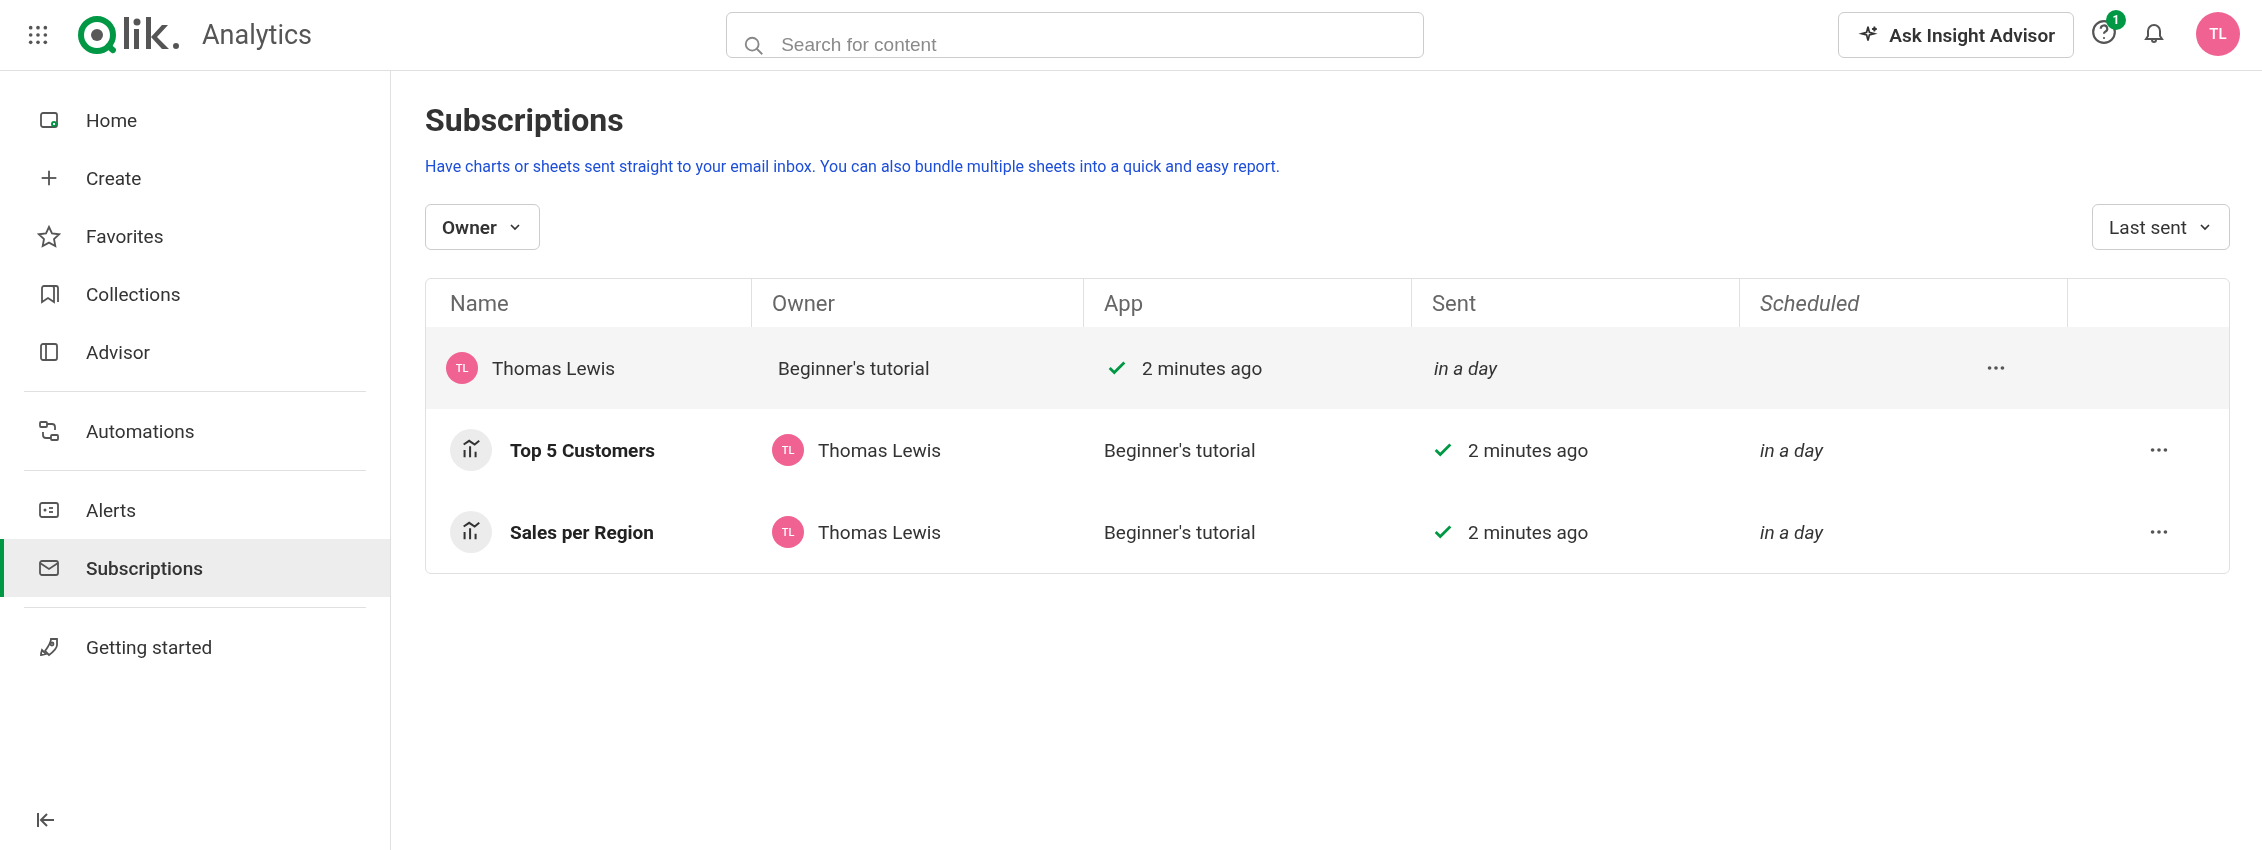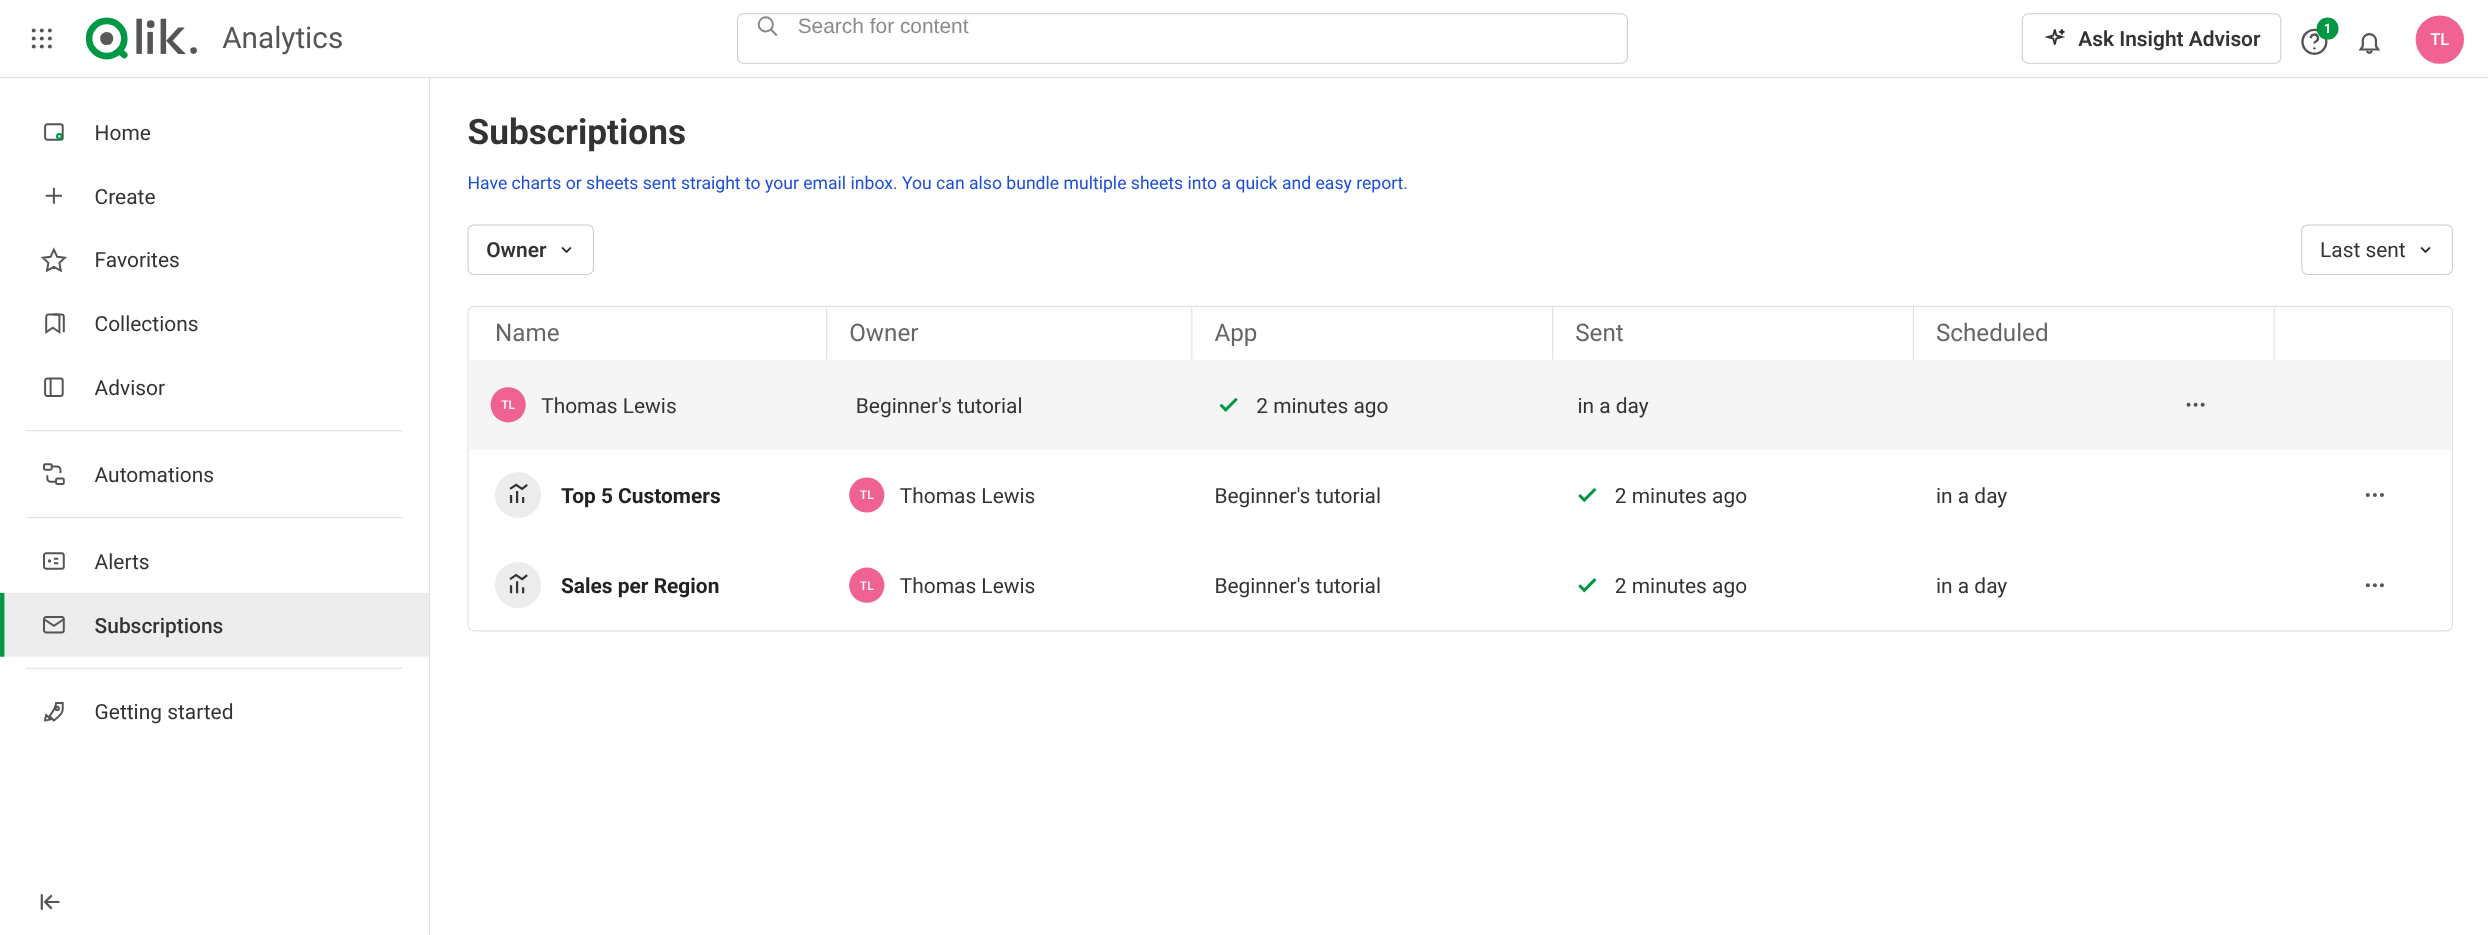--- a/index.html
+++ b/index.html
@@ -11,28 +11,28 @@
     height:71px; border-bottom:1px solid #e0e0e0;
     display:flex; align-items:center; padding:0 22px 0 18px;
   }
   .app-grid-btn { width:40px; height:40px; display:flex; align-items:center; justify-content:center; cursor:pointer; border-radius:4px; }
   .logo-wrap { display:flex; align-items:center; margin-left:20px; }
   .logo-wrap svg { display:block; }
   .product-name { font-size:27px; font-weight:400; color:#555; margin-left:20px; }
 
   .search-wrap { margin-left:auto; margin-right:auto; }
   .search {
-    width:810px; height:46px; border:1px solid #ccc; border-radius:6px;
-    display:flex; align-items:flex-start; padding:0 16px; color:#888;
+    width:698px; height:46px; border:1px solid #ccc; border-radius:6px;
+    display:flex; align-items:flex-end; padding:0 16px; color:#888;
     background:#fff;
   }
   .search input { border:none; outline:none; font-size:19px; color:#555; flex:1; background:transparent; }
   .search input::placeholder { color:#8a8a8a; }
 
-  .header-right { display:flex; align-items:flex-end; gap:10px; }
+  .header-right { display:flex; align-items:flex-start; gap:10px; }
   .ask-btn {
     height:46px; border:1px solid #ccc; border-radius:6px; background:#fff;
     display:flex; align-items:center; padding:0 18px; font-size:19px; font-weight:600; color:#333; cursor:pointer; gap:10px;
   }
   .icon-btn { width:40px; height:40px; display:flex; align-items:center; justify-content:center; cursor:pointer; border-radius:50%; color:#555; position:relative; }
   .notif-badge {
     position:absolute; top:-2px; right:-2px; background:#009845; color:#fff;
     border-radius:50%; width:20px; height:20px; font-size:12px; font-weight:700;
     display:flex; align-items:center; justify-content:center;
   }
@@ -69,21 +69,21 @@
   .table-wrap { border:1px solid #e0e0e0; border-radius:6px; overflow:hidden; }
   .thead, .trow { display:flex; align-items:center; }
   .thead { height:48px; font-size:22px; color:#666; }
   .thead .cell { border-right:1px solid #e0e0e0; height:100%; display:flex; align-items:center; }
   .thead .cell:last-child { border-right:none; }
 
   .col-name { width:326px; padding-left:24px; }
   .col-owner { width:332px; padding-left:20px; }
   .col-app { width:328px; padding-left:20px; }
   .col-sent { width:328px; padding-left:20px; }
-  .col-sched { width:328px; padding-left:20px; }
+  .col-sched { width:328px; padding-left:20px;font-style:italic; }
   .col-actions { flex:1; display:flex; justify-content:center; }
 
   .tbody .trow { height:82px; }
   .tbody .trow:first-child { background:#f5f5f5; }
   .tbody .cell { padding-left:20px; }
   .tbody .col-name { padding-left:24px; }
 
   .name-cell-inner { display:flex; align-items:center; gap:18px; }
   .chart-badge { width:42px; height:42px; border-radius:50%; background:#ececec; display:flex; align-items:center; justify-content:center; color:#333; }
   .name-text { font-size:19px; font-weight:700; color:#222; }

